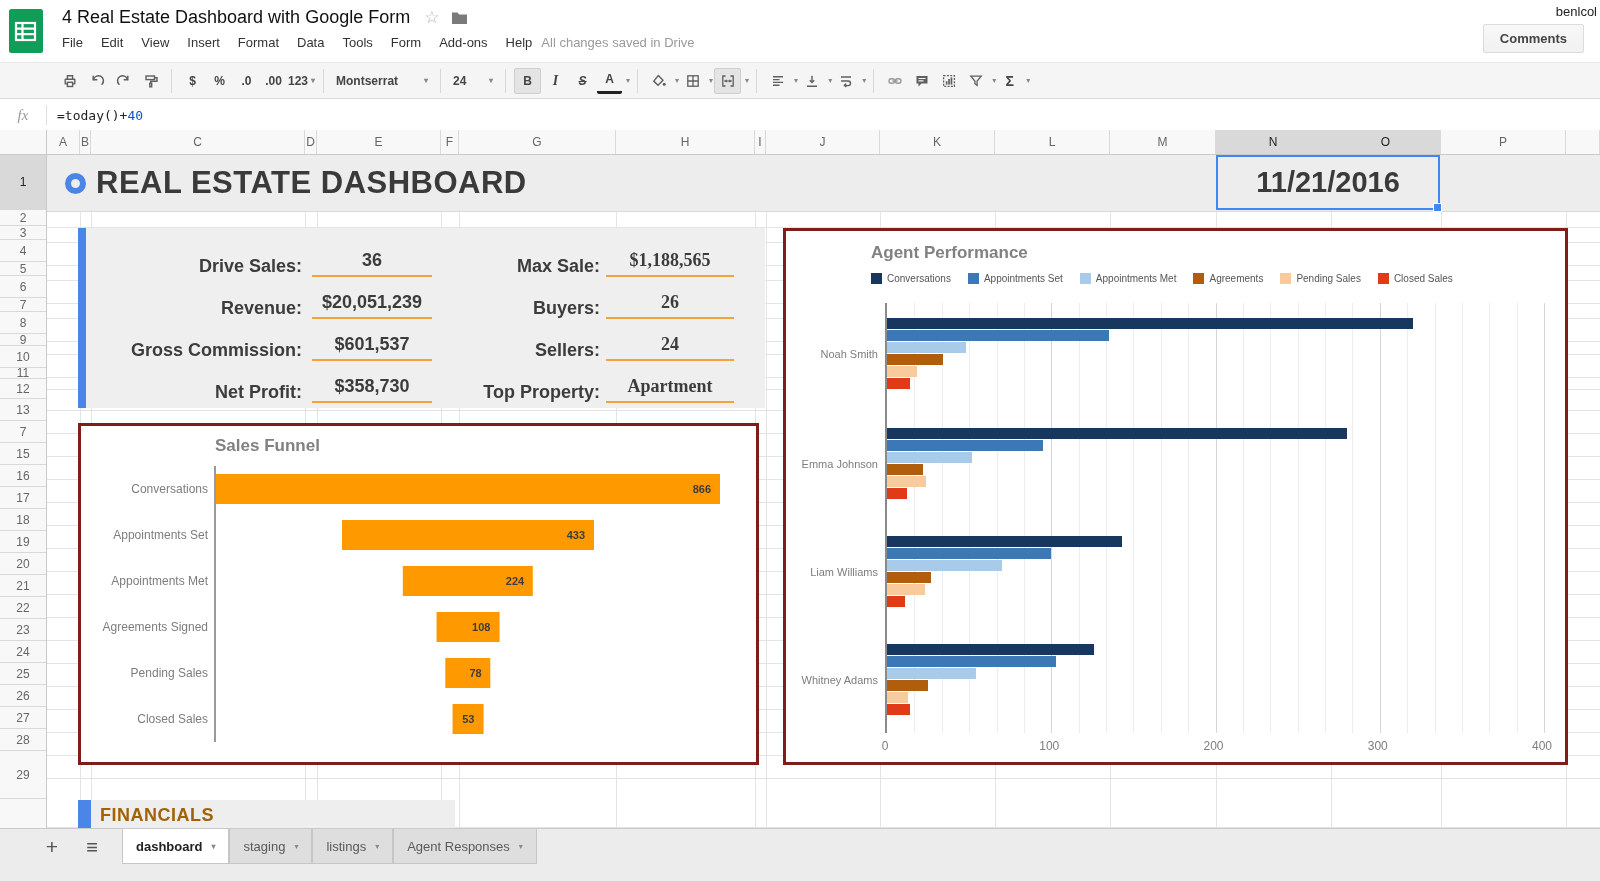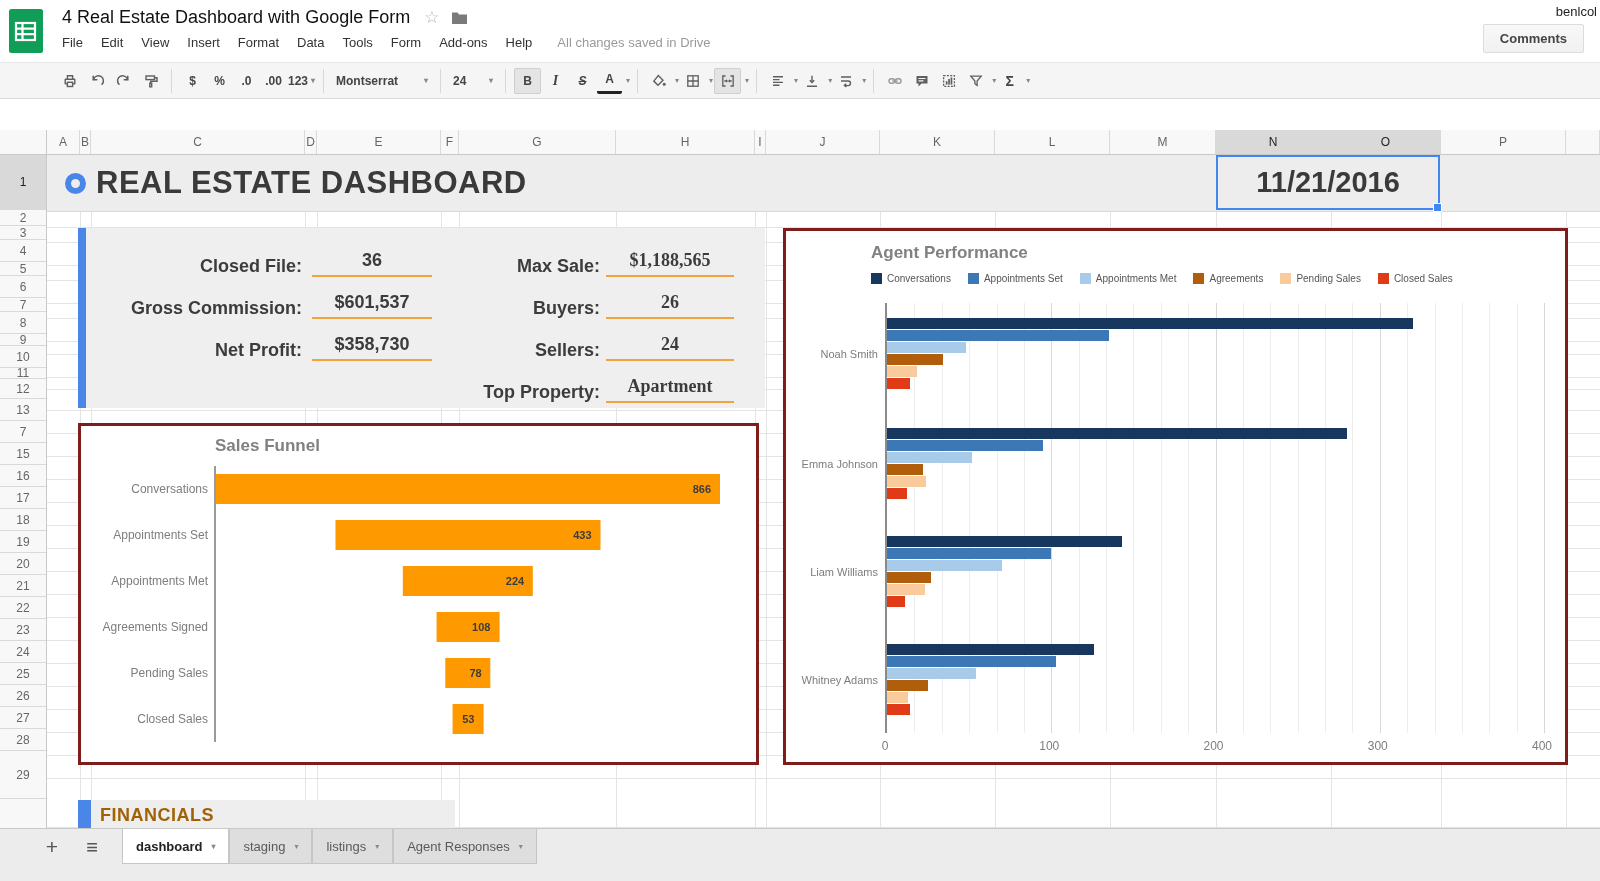--- a/index.html
+++ b/index.html
@@ -8,21 +8,21 @@
 
   
   .topbar{position:absolute;top:0;left:0;right:0;height:62px;background:#fff;}
   .logo{position:absolute;left:8px;top:8px;}
   .title-row{position:absolute;left:62px;top:7px;display:flex;align-items:center;}
   .doc-title{font-size:18px;color:#111;}
   .star{font-size:17px;color:#b5b5b5;margin-left:14px;}
   .folder-ic{margin-left:12px;}
   .menubar{position:absolute;left:53px;top:33px;display:flex;align-items:center;font-size:13px;color:#333;}
   .menu-item{padding:2px 9px;cursor:default;}
-  .save-status{margin-left:16px;color:#9a9a9a;}
+  .save-status{margin-left:0;color:#9a9a9a;}
   .username{position:absolute;right:3px;top:4px;font-size:13px;color:#222;}
   .comments-btn{position:absolute;right:16px;top:24px;height:29px;padding:0 16px;
      background:linear-gradient(#f8f8f8,#f1f1f1);border:1px solid #dcdcdc;border-radius:2px;
      font-weight:bold;font-size:13px;color:#444;font-family:"Liberation Sans",sans-serif;}
 
   
   .toolbar{position:absolute;top:62px;left:0;right:0;height:37px;background:#f5f5f5;
      border-top:1px solid #e6e6e6;border-bottom:1px solid #d9d9d9;display:flex;align-items:center;padding-left:56px;box-sizing:border-box;}
   .tb-btn{min-width:25px;height:24px;display:flex;align-items:center;justify-content:center;
      color:#444;font-size:12px;font-weight:bold;border-radius:2px;margin:0 1px;}
@@ -298,20 +298,25 @@
     <span class="tb-btn">
       <svg width="16" height="16" viewBox="0 0 16 16" stroke="#5f5f5f" stroke-width="1.3" fill="none">
         <path d="M2.8 3.2 h10.4 l-4.1 4.9 v4.4 l-2.2 -1.7 v-2.7 z"></path>
         </svg>
     </span>
       <span class="dd">▾</span>
     <span class="tb-btn tb-text" style="font-size:14px;">Σ</span>
     <span class="dd">▾</span>
   </div>
 
+  <div class="fbar">
+    <span class="fx">fx</span>
+    <span class="fbar-div"></span>
+    <span class="formula"><span>=today()+</span><span class="fnum">40</span></span>
+  </div>
 
   <div class="colheaders" id="colheaders">
     <div class="corner"></div>
   <div class="col-h" style="width: 33px;">A</div>
       <div class="col-h" style="width: 11px;">B</div>
       <div class="col-h" style="width: 214px;">C</div>
       <div class="col-h" style="width: 12px;">D</div>
       <div class="col-h" style="width: 124px;">E</div>
       <div class="col-h" style="width: 18px;">F</div>
       <div class="col-h" style="width: 157px;">G</div>
@@ -415,22 +420,26 @@
         <div class="row-h" style="height: 22px;">27</div>
         <div class="row-h" style="height: 22px;">28</div>
         <div class="row-h" style="height: 48px;">29</div>
       </div>
 
     <div class="stats">
       <div class="stats-accent"></div>
       <div class="stats-cols">
         <div class="sl" id="stats-left">
             <div class="stat-row">
-              <span class="stat-label">Closed File:</span>
+              <span class="stat-label">Drive Sales:</span>
               <span class="stat-value" style="border-bottom-color: rgb(242, 163, 60);">36</span>
+            </div>
+            <div class="stat-row">
+              <span class="stat-label">Revenue:</span>
+              <span class="stat-value" style="border-bottom-color: rgb(242, 163, 60);">$20,051,239</span>
             </div>
             <div class="stat-row">
               <span class="stat-label">Gross Commission:</span>
               <span class="stat-value" style="border-bottom-color: rgb(242, 163, 60);">$601,537</span>
             </div>
             <div class="stat-row">
               <span class="stat-label">Net Profit:</span>
               <span class="stat-value" style="border-bottom-color: rgb(242, 163, 60);">$358,730</span>
             </div>
           </div>
@@ -466,21 +475,21 @@
             <div class="funnel-label">Pending Sales</div>
             <div class="funnel-label">Closed Sales</div>
           </div>
         <div class="funnel-plot" id="funnel-plot">
             <div class="funnel-row">
               <div class="funnel-bar" style="width: 100%; background: rgb(255, 153, 0);">
                 <span class="funnel-val">866</span>
               </div>
             </div>
             <div class="funnel-row">
-              <div class="funnel-bar" style="width: 50%; background: rgb(255, 153, 0); padding-left: 13px;">
+              <div class="funnel-bar" style="width: 50%; background: rgb(255, 153, 0);">
                 <span class="funnel-val">433</span>
               </div>
             </div>
             <div class="funnel-row">
               <div class="funnel-bar" style="width: 25.8661%; background: rgb(255, 153, 0);">
                 <span class="funnel-val">224</span>
               </div>
             </div>
             <div class="funnel-row">
               <div class="funnel-bar" style="width: 12.4711%; background: rgb(255, 153, 0);">

